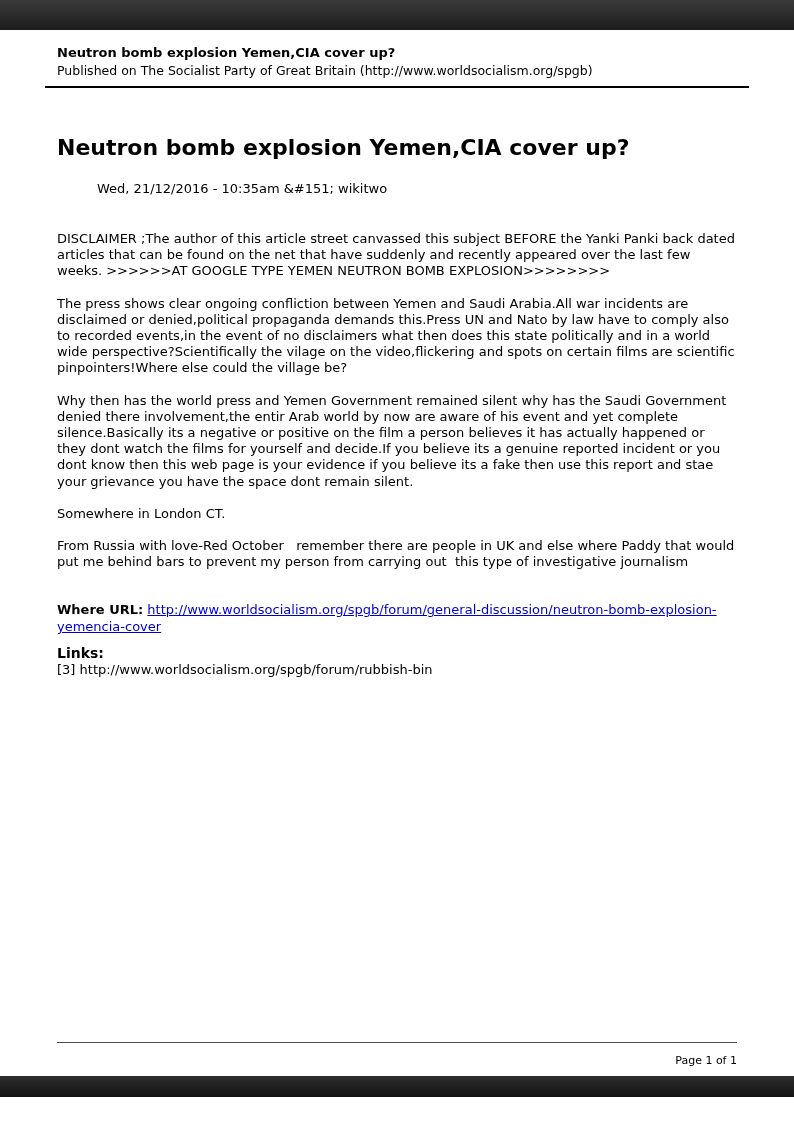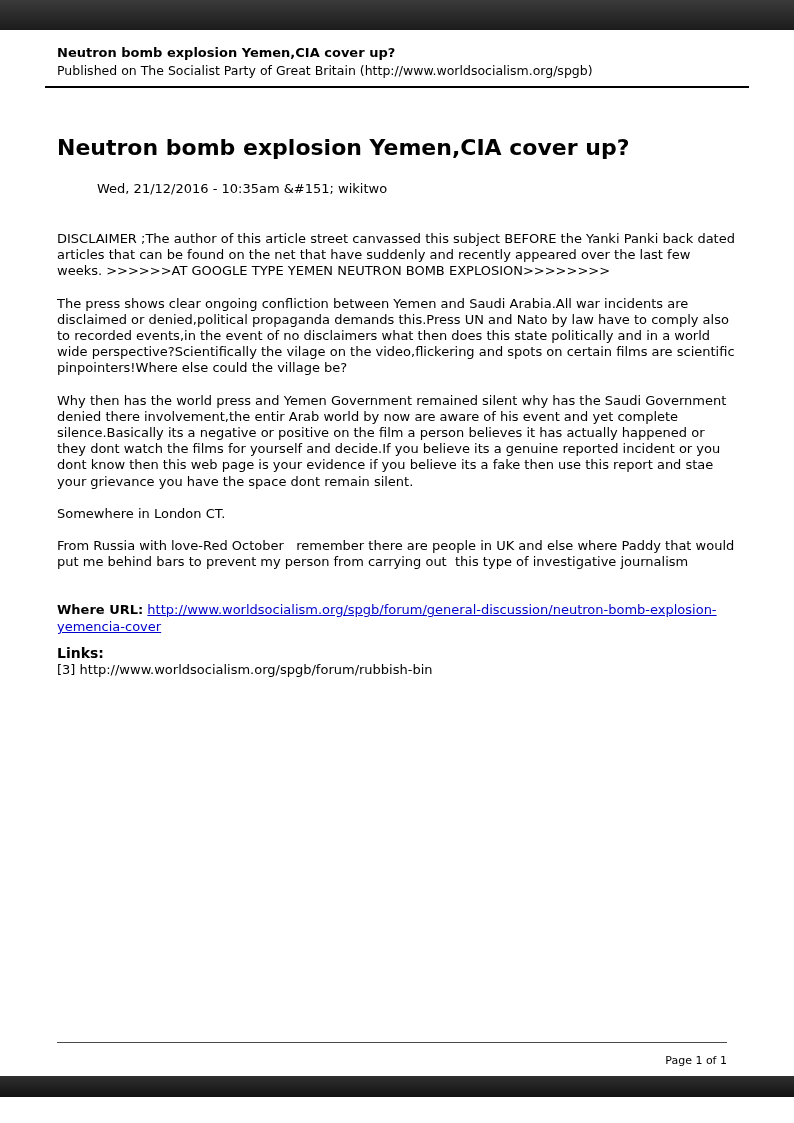--- a/index.html
+++ b/index.html
@@ -90,21 +90,21 @@
     font-weight: bold;
   }
   .links-item {
     margin: 0;
     font-size: 13px;
     line-height: 16.5px;
   }
   .ref { margin-left: 4px; }
   .page-footer {
     position: absolute;
-    left: 57px; right: 67px; bottom: 9px;
+    left: 57px; right: 57px; bottom: 9px;
   }
   hr.footer-rule {
     border: none;
     border-top: 1px solid #4a4a4a;
     margin: 0 0 11px 0;
   }
   .page-number {
     text-align: right;
     font-size: 11px;
     line-height: 13px;

